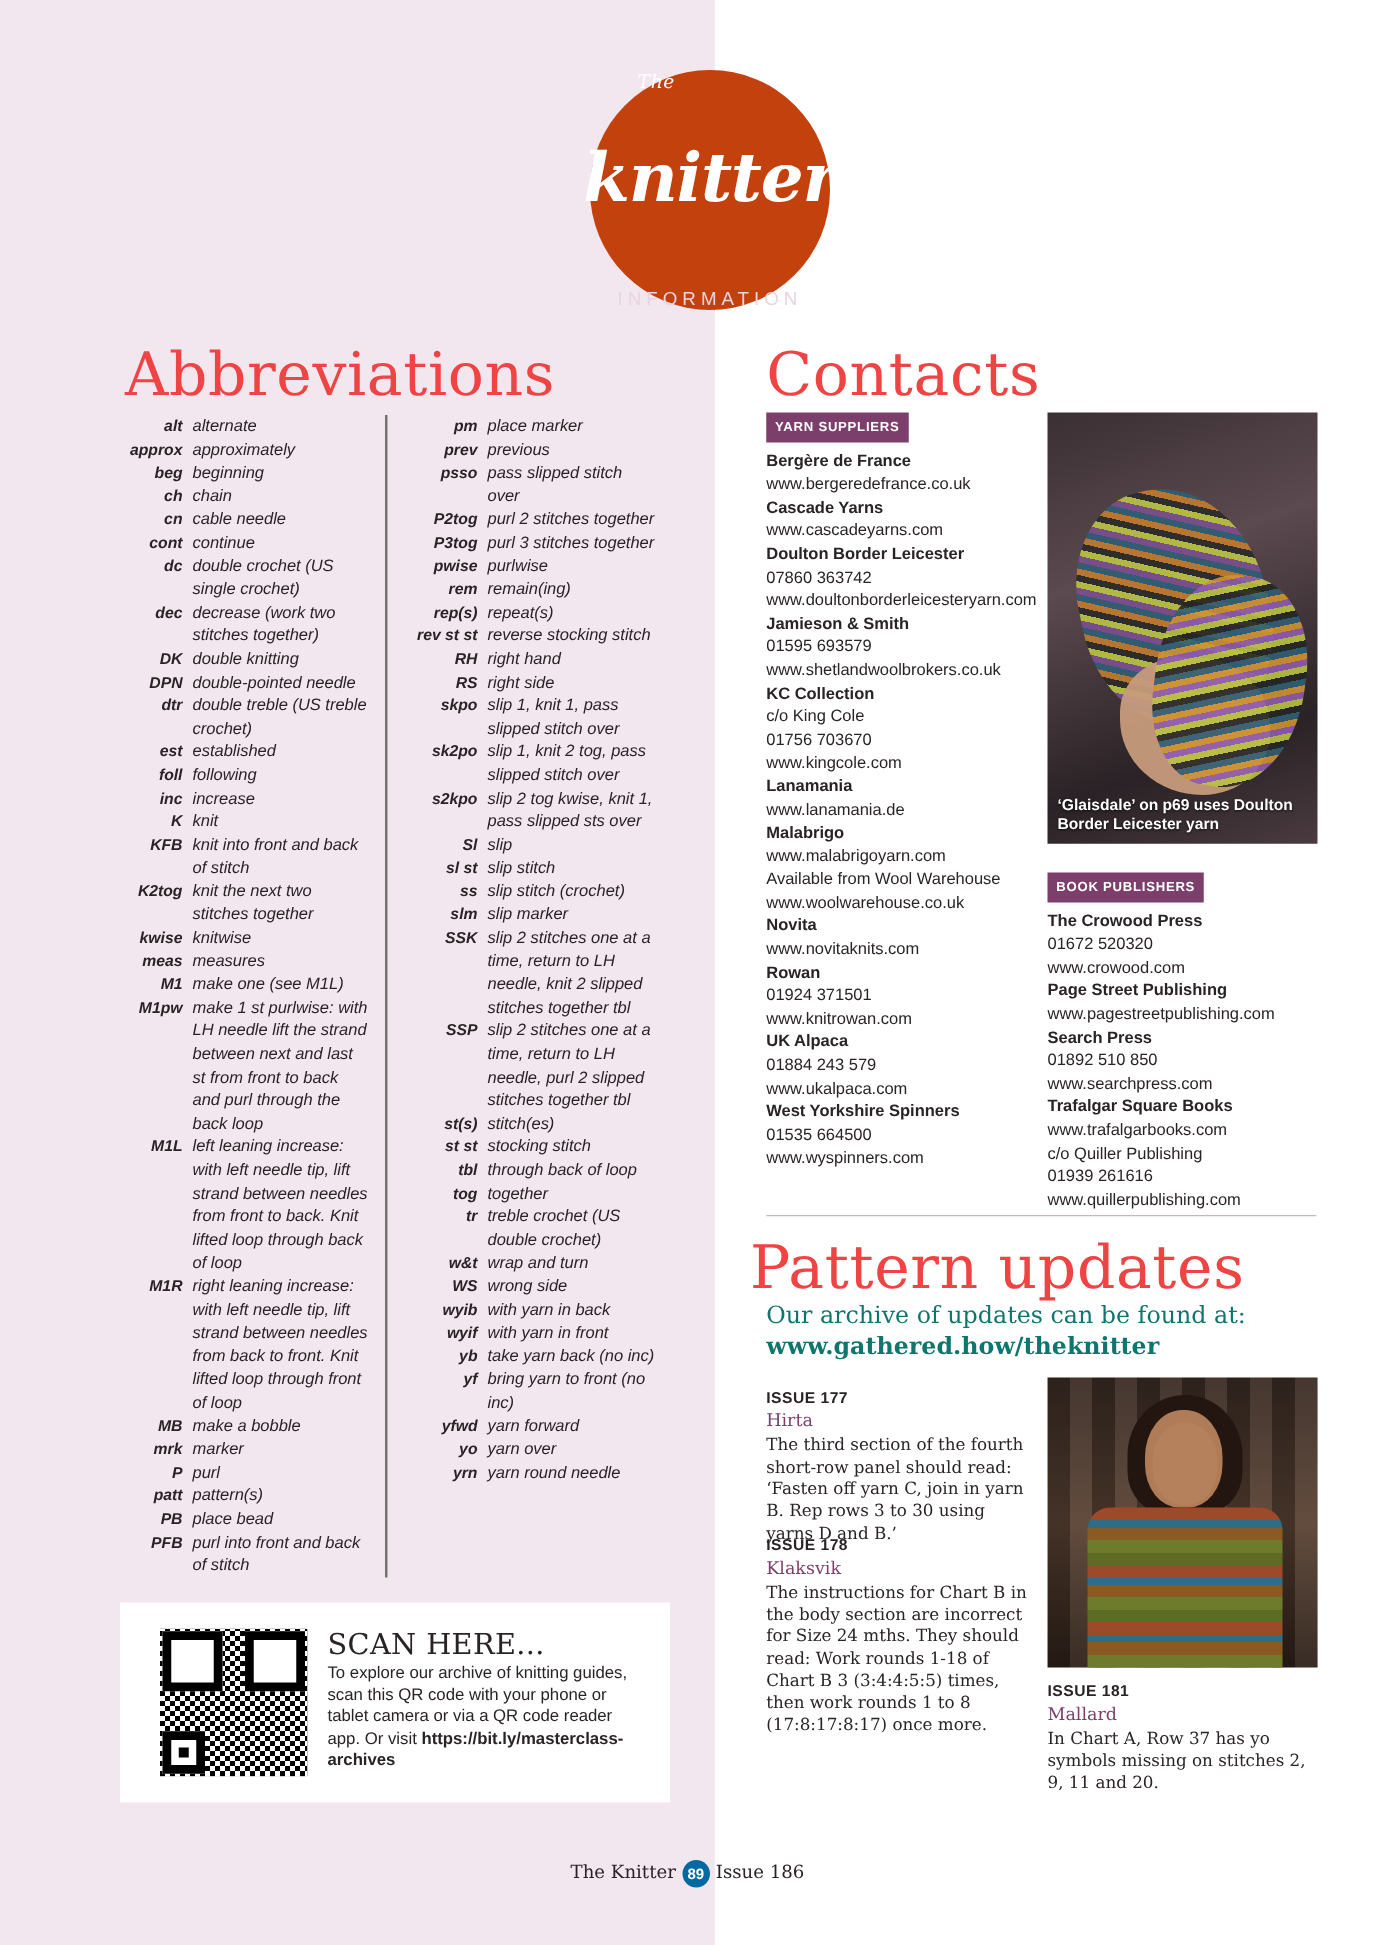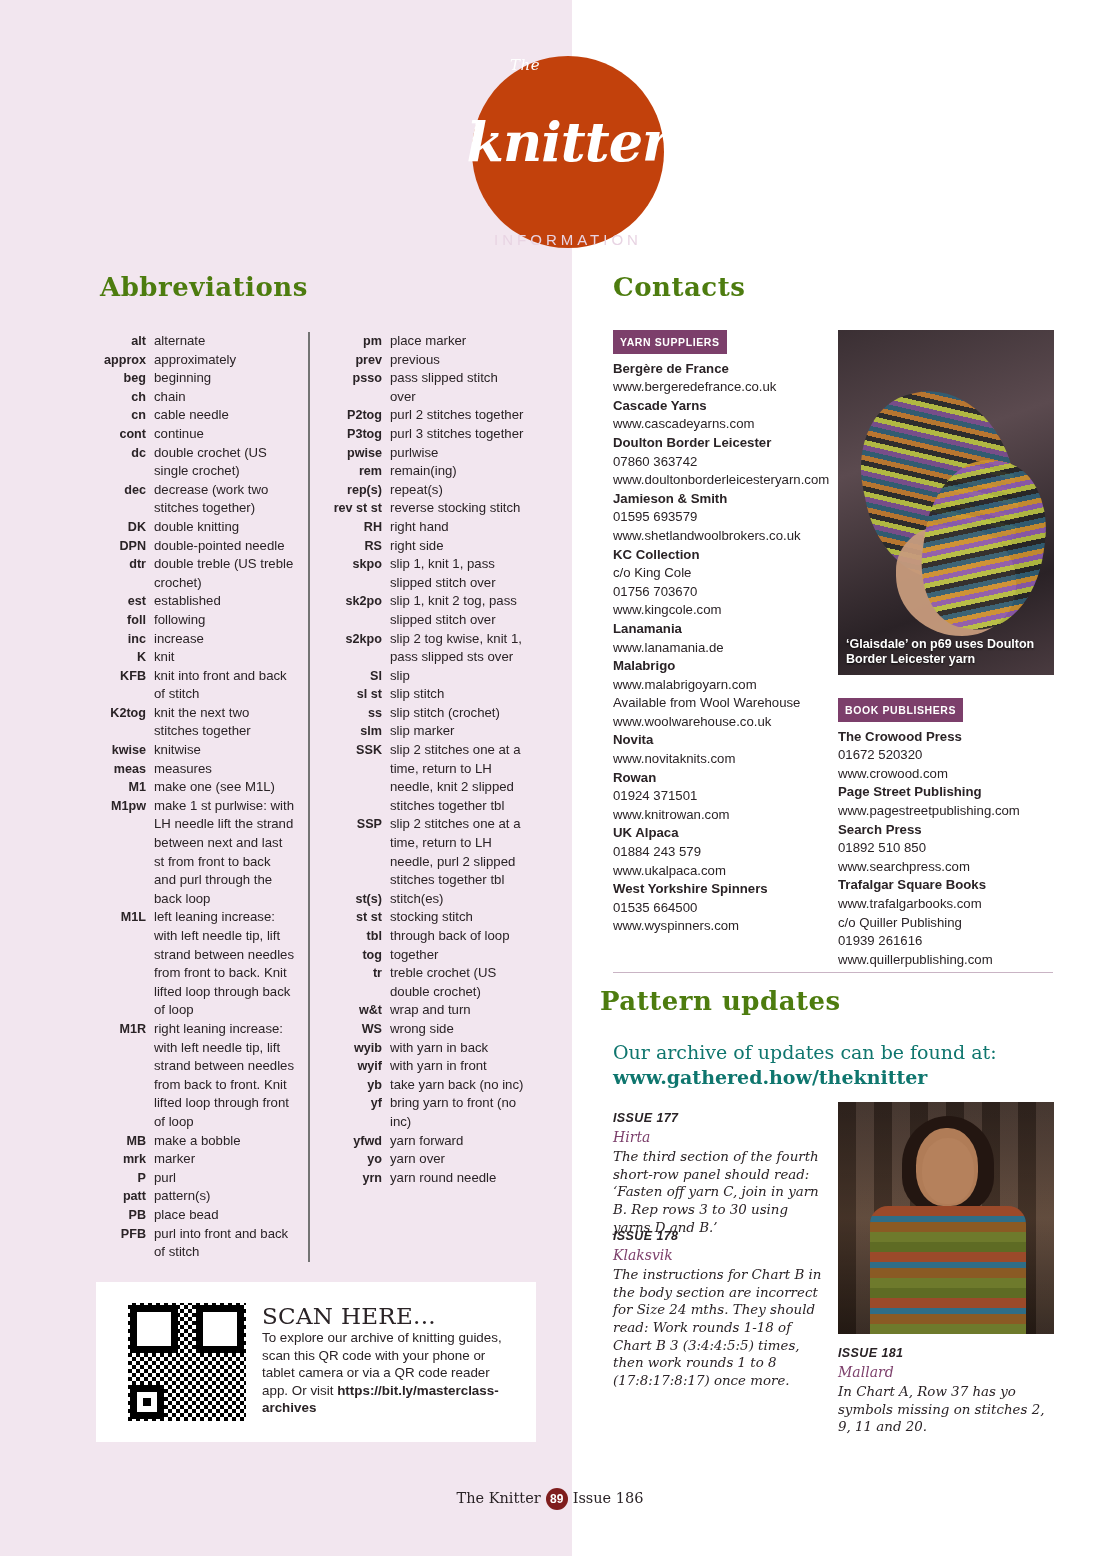--- a/index.html
+++ b/index.html
@@ -62,37 +62,38 @@
   .logo-info {
     margin-top: 14px;
     font-size: 15px;
     letter-spacing: 4px;
     color: #e8d4e3;
   }
 
   
   h1.section-title {
     font-family: "DejaVu Serif", serif;
-    font-weight: bold;
-    color: #4d7c0f;
-    font-size: 26px;
+    font-weight: normal;
+    color: #ef4444;
+    font-size: 48px;
     margin: 0;
     letter-spacing: 0.5px;
   }
 
   #abbrev-title { position: absolute; left: 100px; top: 272px; }
   #contacts-title { position: absolute; left: 613px; top: 272px; }
 
   
   .abbrev-wrap {
     position: absolute;
     left: 96px; top: 332px;
     width: 440px;
     display: flex;
     gap: 0px;
+    font-style: italic;
   }
   .abbrev-col {
     width: 212px;
     padding-right: 12px;
   }
   .abbrev-col.second {
     border-left: 2px solid #737373;
     padding-left: 18px;
     width: 228px;
   }
@@ -253,21 +254,20 @@
   }
   .updates-sub b { font-weight: bold; }
 
   .update-block {
     position: absolute;
     width: 212px;
     font-family: "DejaVu Serif", serif;
     font-size: 13.4px;
     line-height: 17.6px;
     color: #2a2326;
-    font-style: italic;
   }
   .issue-label {
     font-family: "Liberation Sans", sans-serif;
     font-weight: bold;
     font-size: 12.5px;
     letter-spacing: 0.4px;
     color: #2a2326;
     margin-bottom: 1px;
   }
   .pattern-name {
@@ -329,21 +329,21 @@
     text-align: center;
     font-family: "DejaVu Serif", serif;
     font-size: 14.5px;
     color: #2a2326;
   }
   .footer .pagenum {
     display: inline-block;
     width: 22px; height: 22px;
     line-height: 22px;
     border-radius: 50%;
-    background: #7f1d1d;
+    background: #0369a1;
     color: #fff;
     font-family: "Liberation Sans", sans-serif;
     font-size: 12px;
     font-weight: bold;
     margin: 0 5px;
     vertical-align: middle;
   }
 </style>
 </head>
 <body>

